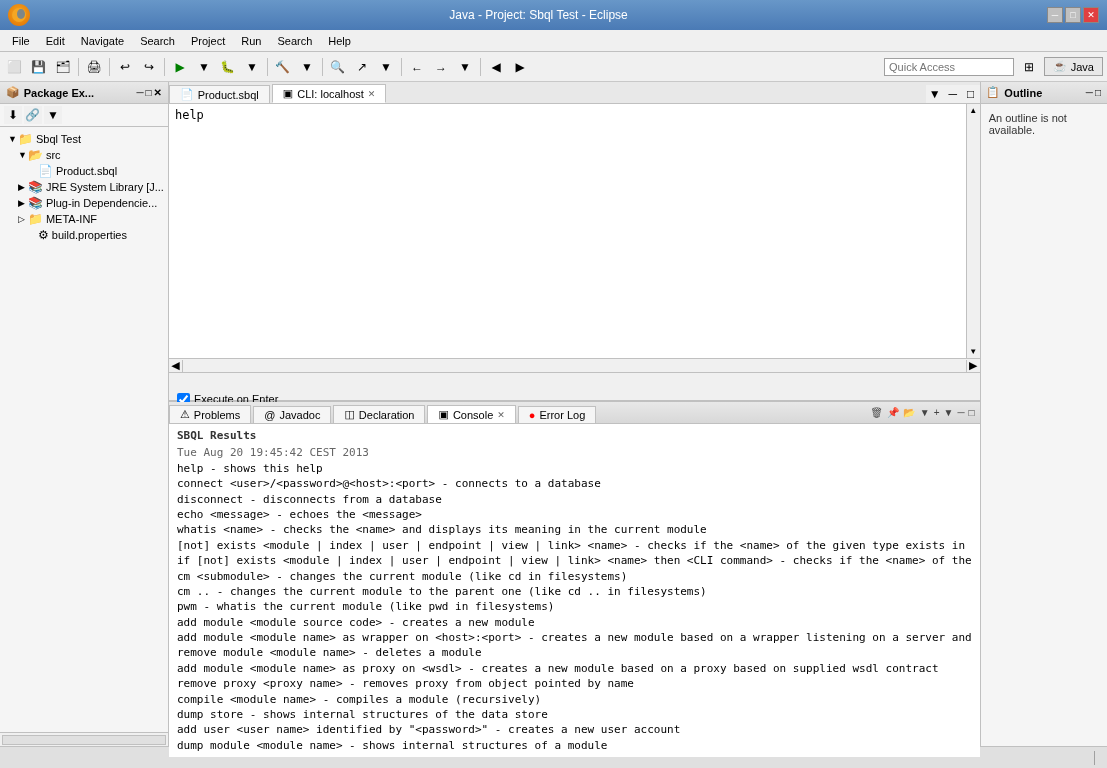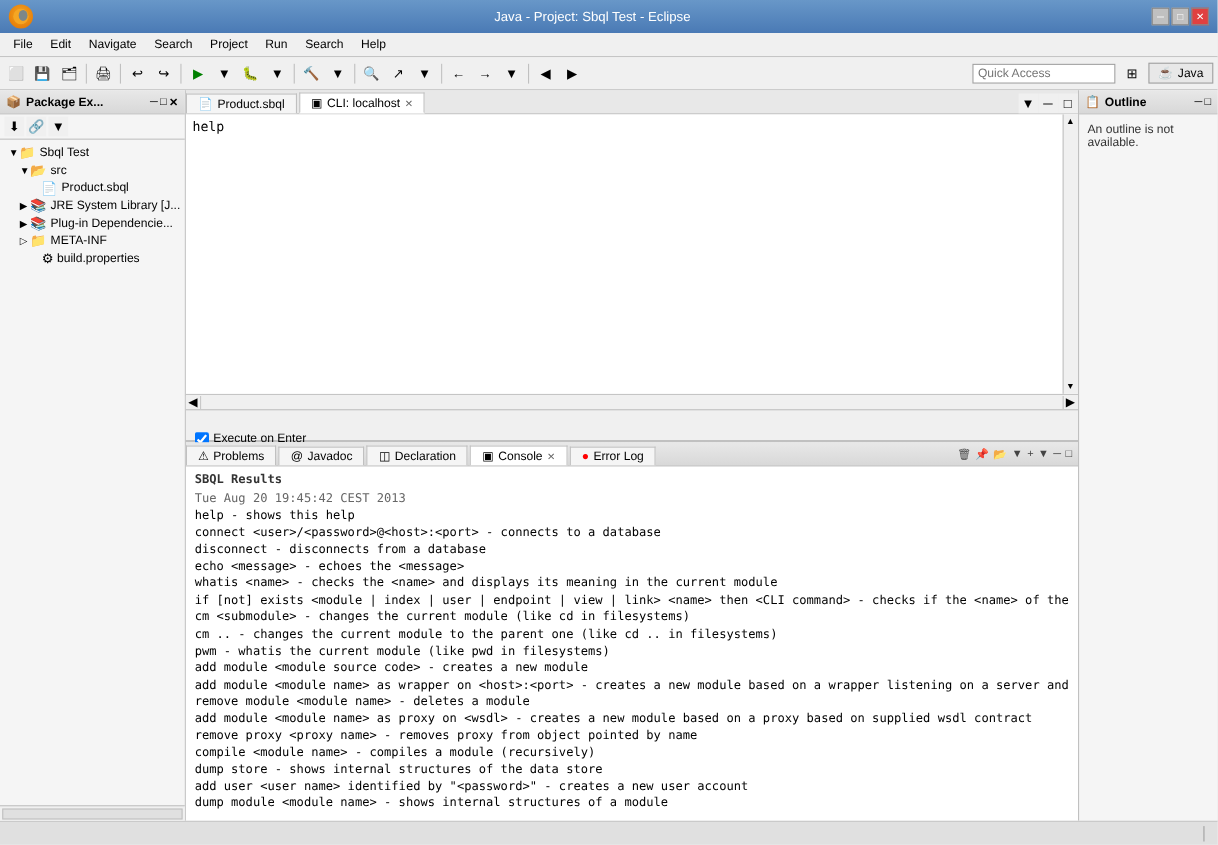--- a/index.html
+++ b/index.html
@@ -299,20 +299,21 @@
           </div>
         </div>
         <div class="console-area" style="flex:1; overflow-y:auto; background:white;">
           <div class="console-line console-content" style="color:#333; font-weight:bold; margin-bottom:2px;">SBQL Results</div>
           <div class="console-line console-timestamp">Tue Aug 20 19:45:42 CEST 2013</div>
           <div class="console-line">    help - shows this help</div>
           <div class="console-line">    connect &lt;user&gt;/&lt;password&gt;@&lt;host&gt;:&lt;port&gt; - connects to a database</div>
           <div class="console-line">    disconnect - disconnects from a database</div>
           <div class="console-line">    echo &lt;message&gt; - echoes the &lt;message&gt;</div>
           <div class="console-line">    whatis &lt;name&gt; - checks the &lt;name&gt; and displays its meaning in the current module</div>
+          <div class="console-line">    [not] exists &lt;module | index | user | endpoint | view | link&gt; &lt;name&gt; - checks if the &lt;name&gt; of the given type exists in</div>
           <div class="console-line">    if [not] exists &lt;module | index | user | endpoint | view | link&gt; &lt;name&gt; then &lt;CLI command&gt; - checks if the &lt;name&gt; of the</div>
           <div class="console-line">    cm &lt;submodule&gt; - changes the current module (like cd in filesystems)</div>
           <div class="console-line">    cm .. - changes the current module to the parent one (like cd .. in filesystems)</div>
           <div class="console-line">    pwm - whatis the current module (like pwd in filesystems)</div>
           <div class="console-line">    add module &lt;module source code&gt; - creates a new module</div>
           <div class="console-line">    add module &lt;module name&gt; as wrapper on &lt;host&gt;:&lt;port&gt; - creates a new module based on a wrapper listening on a server and</div>
           <div class="console-line">    remove module &lt;module name&gt; - deletes a module</div>
           <div class="console-line">    add module &lt;module name&gt; as proxy on &lt;wsdl&gt; - creates a new module based on a proxy based on supplied wsdl contract</div>
           <div class="console-line">    remove proxy &lt;proxy name&gt; - removes proxy from object pointed by name</div>
           <div class="console-line">    compile &lt;module name&gt; - compiles a module (recursively)</div>

